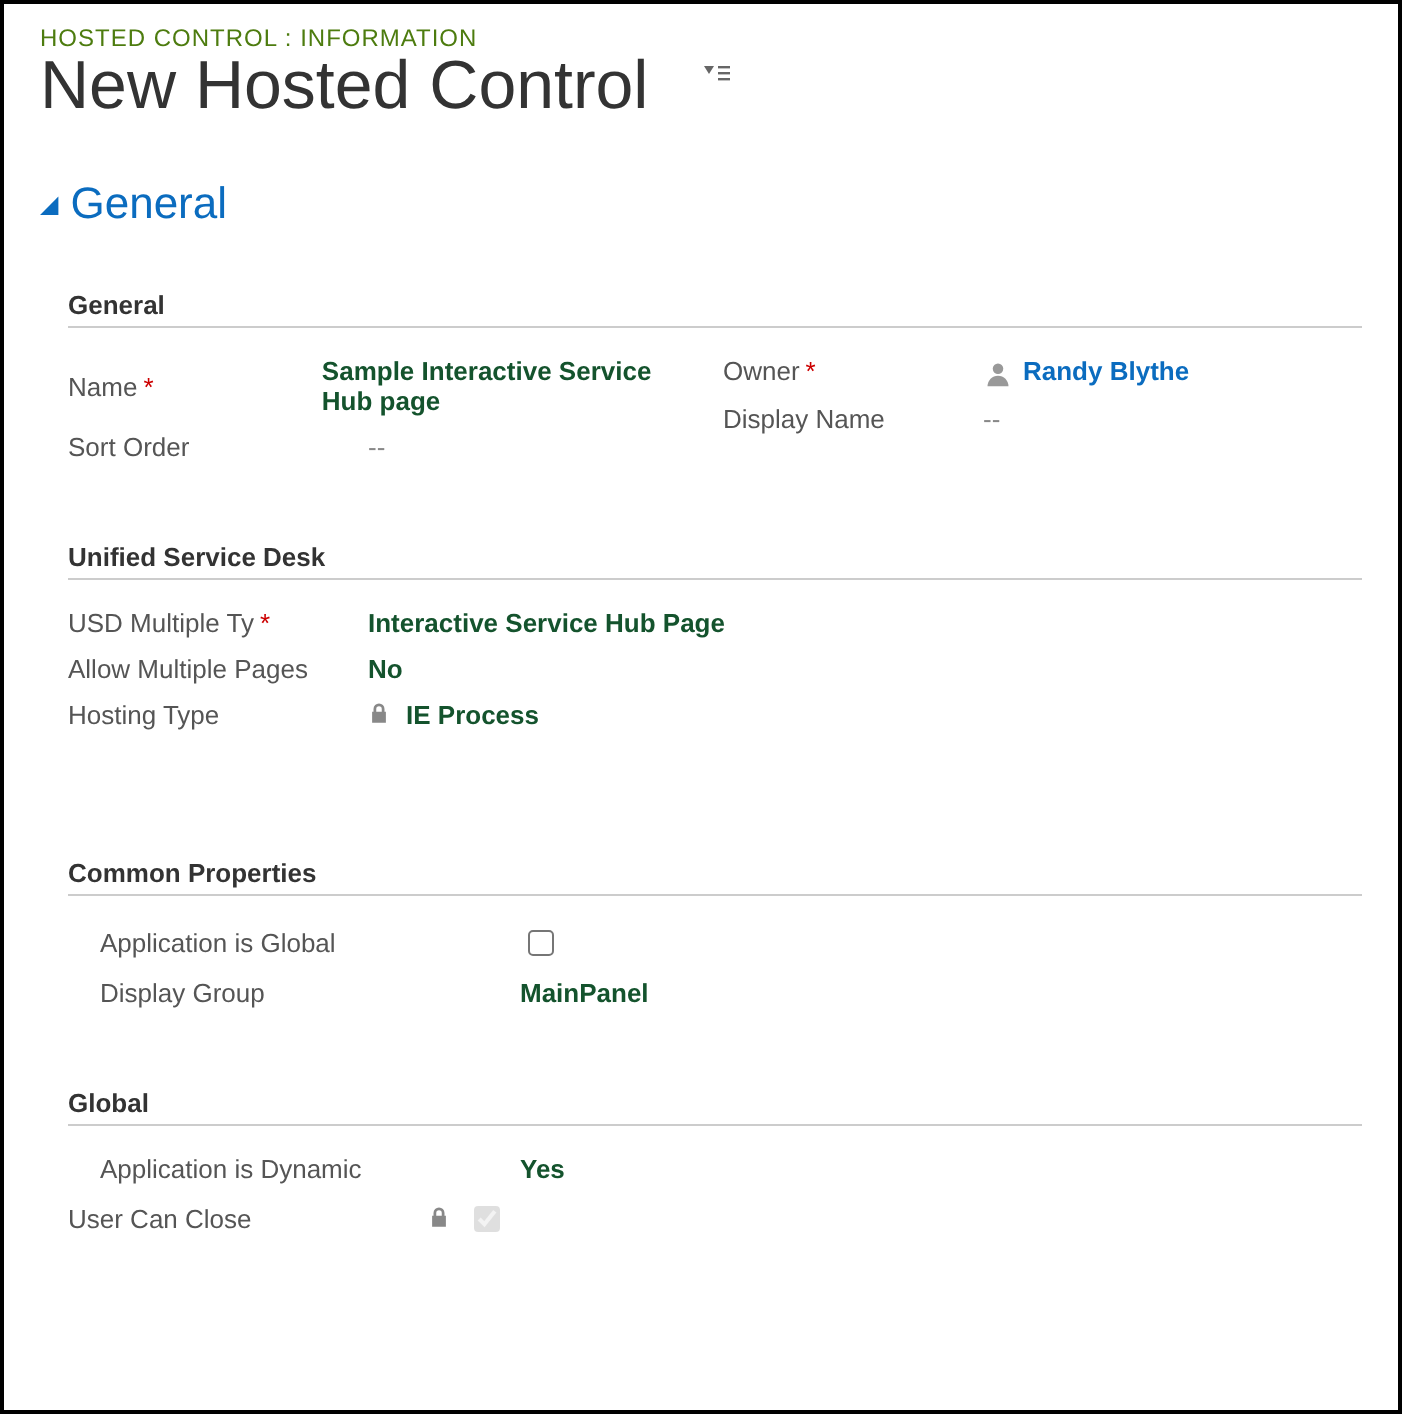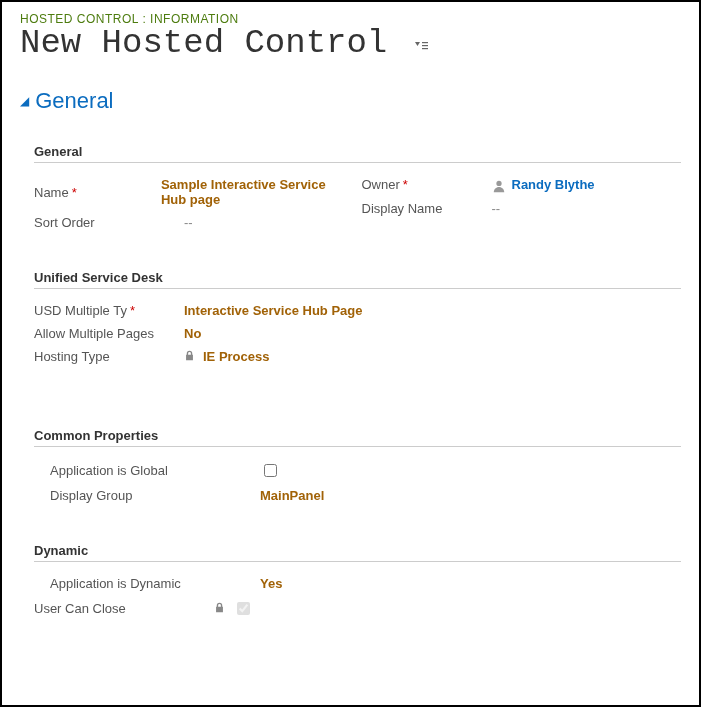--- a/index.html
+++ b/index.html
@@ -12,21 +12,21 @@
     height:707px;
     border:2px solid #000;
     padding:10px 18px 10px 18px;
     overflow:hidden;
   }
   .breadcrumb {
     font-size:12px;
     letter-spacing:0.5px;
     color:#4d7c0f;
   }
-  .title-row { display:flex; align-items:center; gap:26px; margin-top:-2px;font-family:Liberation Mono, monospace; }
+  .title-row { display:flex; align-items:flex-start; gap:26px; margin-top:-2px; }
   .page-title {
     font-size:34px;
     font-weight:300;
     color:#333;
     margin:0;
   }
   .title-icon { color:#666; font-size:14px; position:relative; top:6px; }
   .section-header {
     display:flex; align-items:center; gap:6px;
     color:#0b6cbf;
@@ -47,21 +47,21 @@
     border-bottom:1px solid #ccc;
     padding-bottom:3px;
     margin-bottom:10px;
   }
   .two-col { display:flex; gap:8px; }
   .col { flex:1; }
   .row { display:flex; align-items:center; font-size:13px; color:#444; padding:4px 0; }
   .label-cell { width:150px; color:#555; display:flex; align-items:center; gap:2px; }
   .label-cell.wide { width:210px;margin-left:16px; }
   .req { color:#c00; font-size:13px; margin-left:1px; }
-  .val { font-weight:700; color:#a16207; }
+  .val { font-weight:700; color:#14532d; }
   .val.link { color:#0b6cbf; font-weight:700; cursor:pointer; }
   .placeholder { color:#888; }
   .lock { color:#888; font-size:12px; margin-right:8px; }
   .person-icon svg { width:14px; height:14px; fill:#999; margin-right:6px; vertical-align:middle; }
   input[type=checkbox] { width:13px; height:13px; }
   input[type=checkbox][disabled] { opacity:0.7; }
   .gap-top { margin-top:60px; }
   .gap-top-sm { margin-top:36px; }
 </style>
 </head>
@@ -154,21 +154,21 @@
     <div class="label-cell wide">Application is Global</div>
     <input type="checkbox" style="">
   </div>
   <div class="row">
     <div class="label-cell wide">Display Group</div>
     <div class="val">MainPanel</div>
   </div>
 </div>
 
 <div class="sub gap-top-sm">
-  <div class="sub-title">Dynamic</div>
+  <div class="sub-title">Global</div>
   <div class="row">
     <div class="label-cell wide">Application is Dynamic</div>
     <div class="val">Yes</div>
   </div>
   <div class="row">
     <div class="label-cell" style="width:180px">User Can Close</div>
     <span class="lock">
       <svg width="11" height="11" viewBox="0 0 16 16" fill="#888">
           <path d="M4 7V5a4 4 0 018 0v2h1v8H3V7h1zm2 0h4V5a2 2 0 00-4 0v2z"></path>
         </svg>

